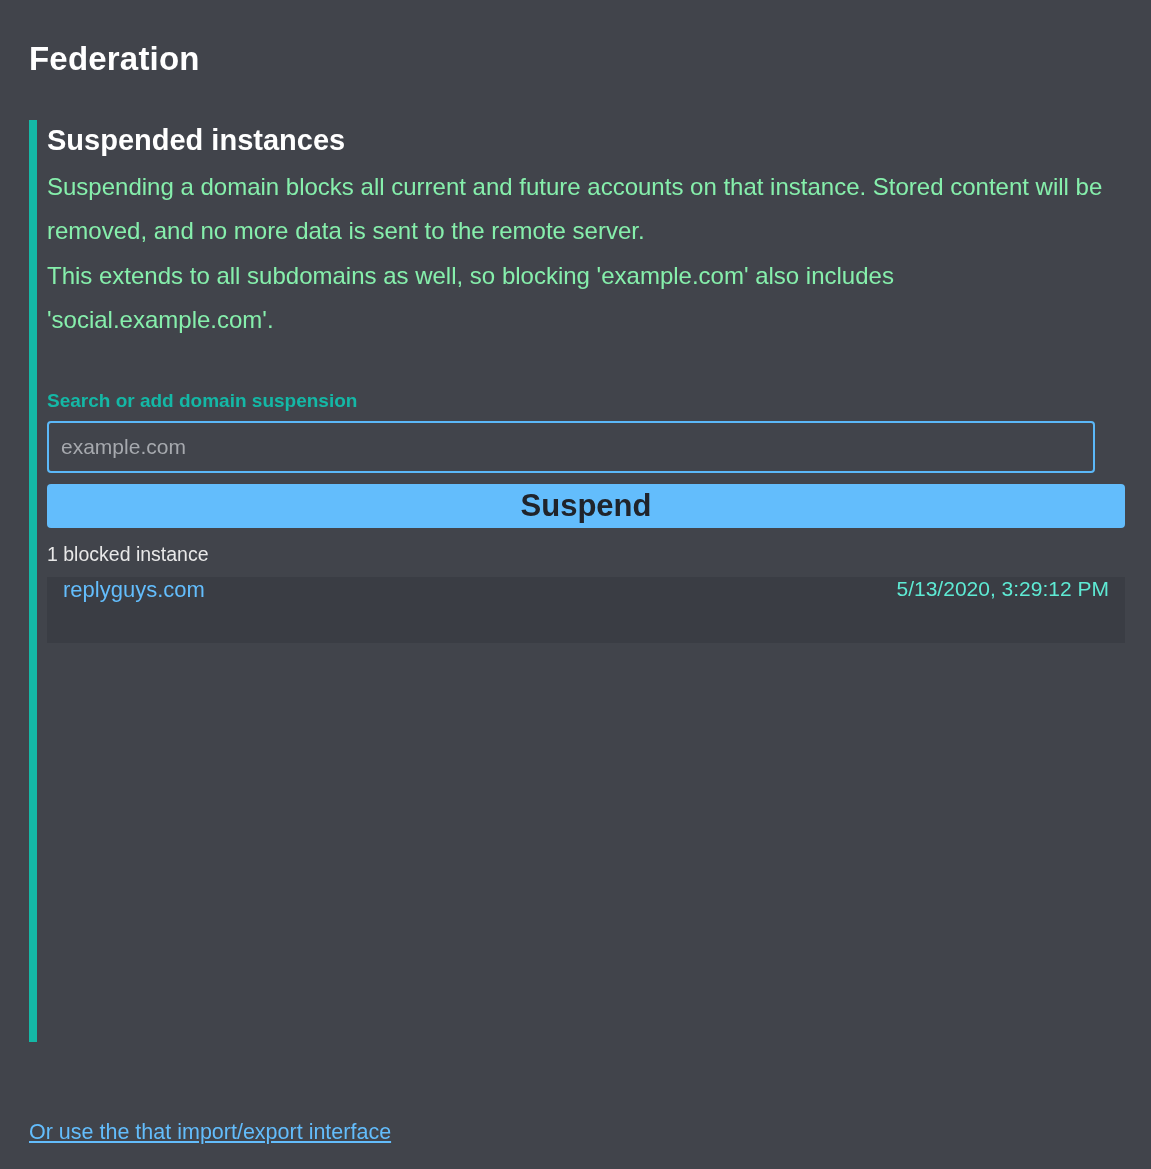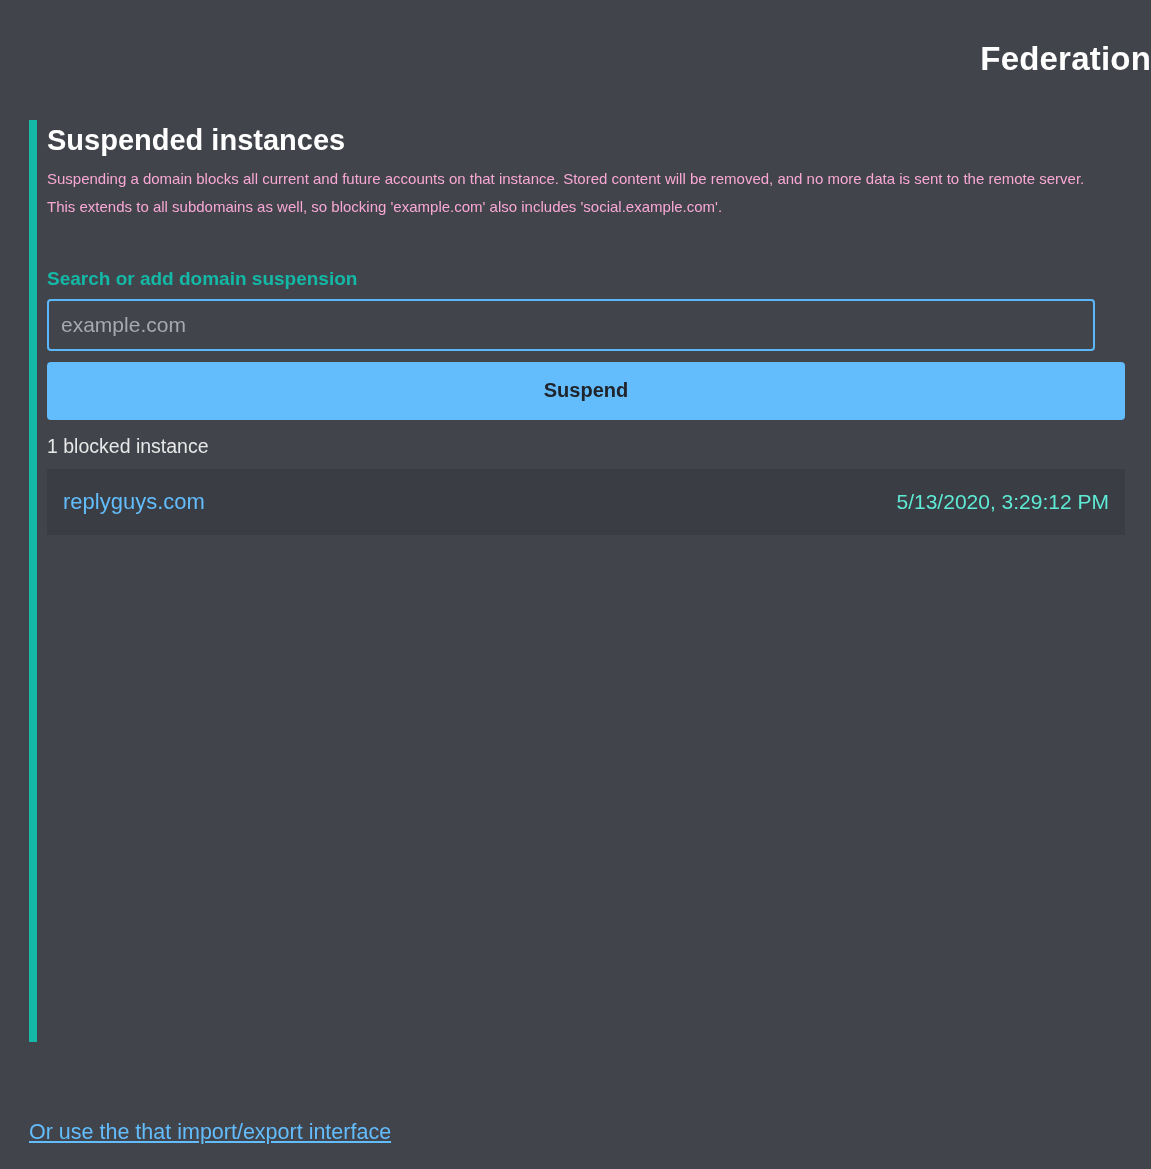--- a/index.html
+++ b/index.html
@@ -19,44 +19,43 @@
     padding: 0;
     box-sizing: border-box;
     height: 100%;
     position: relative;
   }
   .page-title {
     font-size: 33px;
     font-weight: bold;
     color: #ffffff;
     margin: 0;
-    padding: 40px 0 0 29px;
+    padding: 40px 9px 0 29px;
     letter-spacing: 0.2px;
-    text-align: right;
   }
   .section {
     margin-top: 42px;
     margin-left: 29px;
     border-left: 8px solid #14b8a6;
     padding-left: 10px;
     box-sizing: border-box;
     height: 922px;
     position: relative;
   }
   .section-title {
     font-size: 29px;
     font-weight: bold;
     color: #ffffff;
     margin: 0 0 8px 0;
     padding-top: 4px;
   }
   .section-desc {
-    font-size: 15px;
+    font-size: 24px;
     line-height: 1.85;
-    color: #f9a8d4;
+    color: #86efac;
     max-width: 1060px;
     margin: 0;
   }
   .section-desc p {
     margin: 0;
   }
   .field-label {
     font-size: 19px;
     font-weight: bold;
     color: #14b8a6;
@@ -78,48 +77,47 @@
     outline: none;
   }
   .domain-input::placeholder {
     color: #a6a9ae;
     opacity: 1;
   }
   .suspend-button {
     display: block;
     width: 1078px;
     box-sizing: border-box;
-    height: 58px;
+    height: 44px;
     margin-top: 11px;
     background: #63bdfc;
     border: none;
     border-radius: 4px;
     color: #20242b;
-    font-size: 20px;
+    font-size: 31px;
     font-weight: bold;
     font-family: "Liberation Sans", sans-serif;
     cursor: pointer;
   }
   .count-line {
     font-size: 19.5px;
     color: #e8e8e8;
     margin-top: 15px;
     margin-bottom: 11px;
   }
   .instance-list {
     list-style: none;
     margin: 0;
     padding: 0;
     width: 1078px;
   }
   .instance-row {
     background: #3a3d44;
     height: 66px;
     display: flex;
-    align-items: center;
     justify-content: space-between;
     padding: 0 16px;
     box-sizing: border-box;
   }
   .instance-domain {
     font-size: 22px;
     color: #63bdfc;
     text-decoration: none;
     cursor: pointer;
   }

